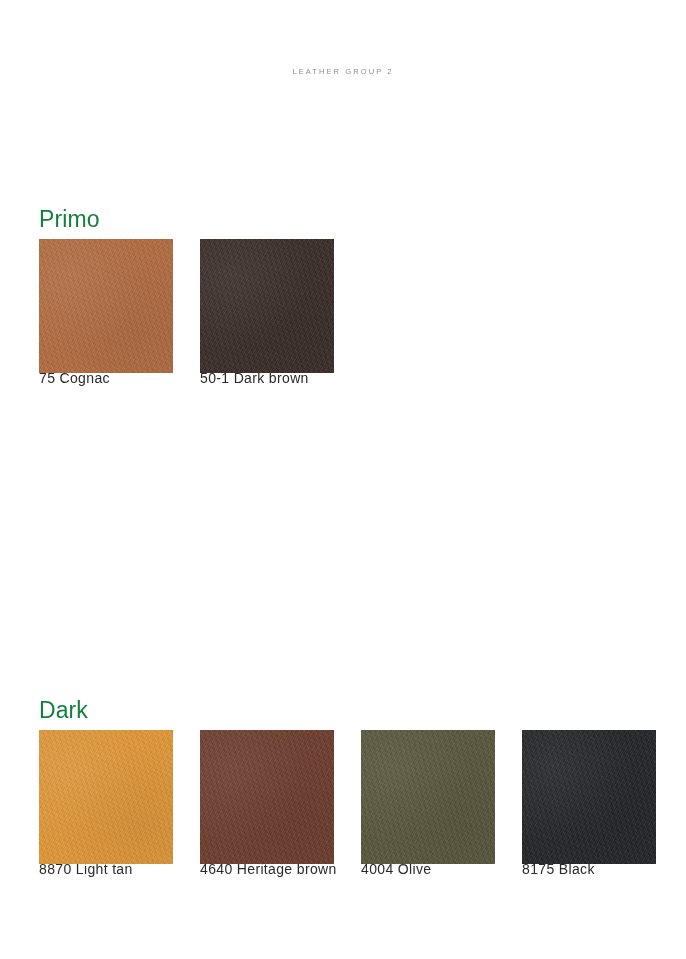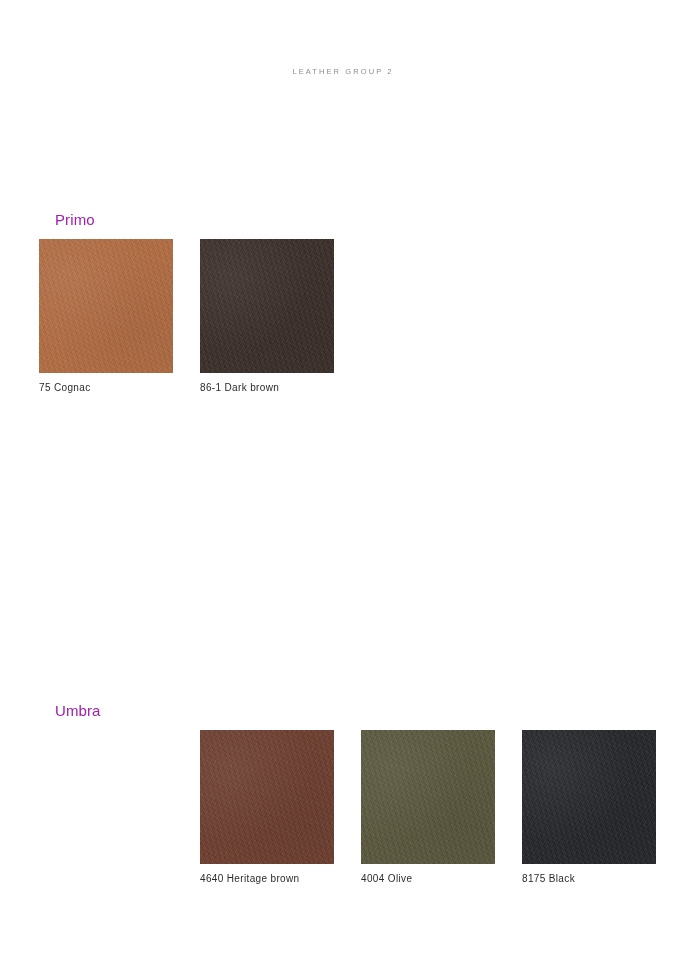--- a/index.html
+++ b/index.html
@@ -44,26 +44,26 @@
   
   .section {
     position: absolute;
     left: 39px;
     width: 616px;
   }
   .section-primo { top: 208px; }
   .section-trace { top: 699px; }
 
   .section-title {
-    font-size: 15px;
+    font-size: 23px;
     line-height: 23px;
     font-weight: 400;
-    color: #a21caf;
+    color: #15803d;
     letter-spacing: 0.1px;
-    margin: 0 0 8px 16px;
+    margin: 0 0 8px 0;
   }
 
   
   .swatch-row {
     position: relative;
     height: 170px;
   }
   .swatch-cell {
     position: absolute;
     top: 0;
@@ -117,22 +117,22 @@
     content: "";
     position: absolute;
     inset: 0;
     background-image:
       radial-gradient(ellipse at 22% 28%, rgba(255,255,255,0.055), rgba(255,255,255,0) 55%),
       radial-gradient(ellipse at 78% 72%, rgba(0,0,0,0.05), rgba(0,0,0,0) 60%);
     pointer-events: none;
   }
 
   .swatch-label {
-    margin-top: 9px;
-    font-size: 10px;
+    margin-top: 0;
+    font-size: 14px;
     line-height: 11px;
     color: #2a2a2a;
     letter-spacing: 0.35px;
     white-space: nowrap;
   }
 </style>
 </head>
 <body style="background: rgb(255, 255, 255);">
 
 <div class="page">
@@ -146,33 +146,37 @@
 
     <div class="swatch-row">
 
       <div class="swatch-cell col-0">
         <div class="swatch-chip" style="background-color: rgb(176, 106, 63);"></div>
         <div class="swatch-label">75 Cognac</div>
       </div>
 
       <div class="swatch-cell col-1">
         <div class="swatch-chip" style="background-color: rgb(55, 43, 38);"></div>
-        <div class="swatch-label">86-1 Dark brown</div>
+        <div class="swatch-label">50-1 Dark brown</div>
       </div>
 
 
 
     </div>
   </div>
 
   <div class="section section-trace">
-    <h2 class="section-title">Umbra</h2>
+    <h2 class="section-title">Dark</h2>
 
     <div class="swatch-row">
 
+      <div class="swatch-cell col-0">
+        <div class="swatch-chip" style="background-color: rgb(222, 149, 54);"></div>
+        <div class="swatch-label">8870 Light tan</div>
+      </div>
 
       <div class="swatch-cell col-1">
         <div class="swatch-chip" style="background-color: rgb(107, 59, 44);"></div>
         <div class="swatch-label">4640 Heritage brown</div>
       </div>
 
       <div class="swatch-cell col-2">
         <div class="swatch-chip" style="background-color: rgb(87, 84, 58);"></div>
         <div class="swatch-label">4004 Olive</div>
       </div>

